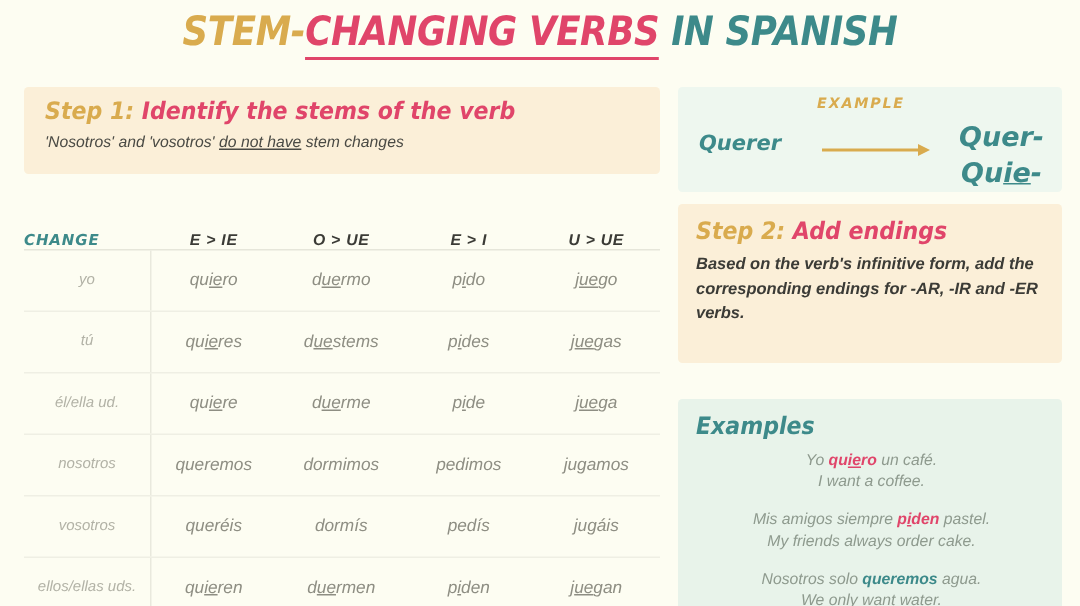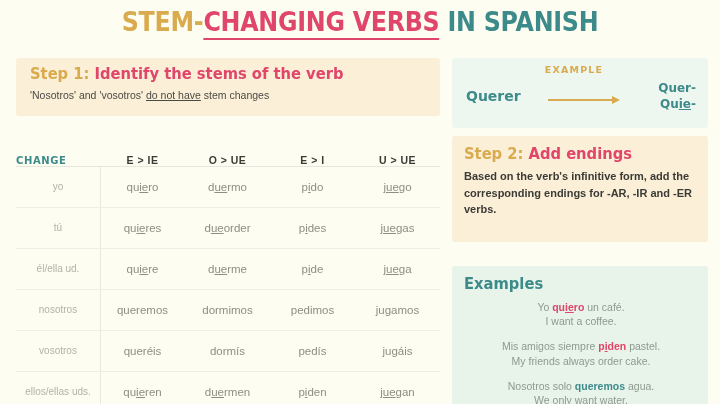--- a/index.html
+++ b/index.html
@@ -2,21 +2,21 @@
 <html><head>
 <meta charset="utf-8">
 <style>
   html,body{margin:0;padding:0;}
   body{
     width:720px;height:404px;overflow:hidden;
     background:#fdfdf2;
     font-family:"Liberation Sans", sans-serif;
     position:relative;
   }
-  .page{position:relative;width:720px;height:404px;}
+  .page{position:relative;width:720px;height:404px;font-style:italic;}
 
   
   .title{
     position:absolute;left:0;top:6px;width:720px;
     text-align:center;
     font-size:27px;font-weight:bold;
     letter-spacing:-0.3px;
     white-space:nowrap;
     font-family:"DejaVu Sans", sans-serif;
     transform:scaleX(0.88);
@@ -63,22 +63,22 @@
     font-family:"DejaVu Sans",sans-serif;
   }
   .exbox .left{
     position:absolute;left:14px;top:30px;font-size:14px;font-weight:bold;color:#3d8a8a;
     font-family:"DejaVu Sans",sans-serif;
   }
   .exbox .arrow{position:absolute;left:96px;top:38px;width:76px;height:8px;}
   .exbox .arrow .bar{position:absolute;left:0;top:3px;width:66px;height:1.6px;background:#d9ab4e;}
   .exbox .arrow .tip{position:absolute;left:64px;top:0;width:0;height:0;border-left:8px solid #d9ab4e;border-top:4px solid transparent;border-bottom:4px solid transparent;}
   .exbox .right{
-    position:absolute;right:12px;top:22px;text-align:right;
-    font-size:12px;font-weight:bold;color:#3d8a8a;line-height:1.35;
+    position:absolute;right:12px;top:22px;text-align:center;
+    font-size:18px;font-weight:bold;color:#3d8a8a;line-height:1.35;
     font-family:"DejaVu Sans",sans-serif;
   }
   .exbox .right u{text-decoration:underline;}
 
   
   .step2{
     position:absolute;left:452px;top:136px;width:256px;height:106px;
     background:#fbefd8;border-radius:3px;
     padding:8px 12px 16px 12px;box-sizing:border-box;
   }
@@ -137,21 +137,21 @@
           <div class="c0">yo</div>
           <div class="cell"><span>qu</span><u>ie</u><span>ro</span></div>
           <div class="cell"><span>d</span><u>ue</u><span>rmo</span></div>
           <div class="cell"><span>p</span><u>i</u><span>do</span></div>
           <div class="cell"><span>j</span><u>ue</u><span>go</span></div>
         </div>
         <div class="trow">
           <div class="vline"></div>
           <div class="c0">tú</div>
           <div class="cell"><span>qu</span><u>ie</u><span>res</span></div>
-          <div class="cell"><span>d</span><u>ue</u><span>order</span></div>
+          <div class="cell"><span>d</span><u>ue</u><span>stems</span></div>
           <div class="cell"><span>p</span><u>i</u><span>des</span></div>
           <div class="cell"><span>j</span><u>ue</u><span>gas</span></div>
         </div>
         <div class="trow">
           <div class="vline"></div>
           <div class="c0">él/ella ud.</div>
           <div class="cell"><span>qu</span><u>ie</u><span>re</span></div>
           <div class="cell"><span>d</span><u>ue</u><span>rme</span></div>
           <div class="cell"><span>p</span><u>i</u><span>de</span></div>
           <div class="cell"><span>j</span><u>ue</u><span>ga</span></div>

